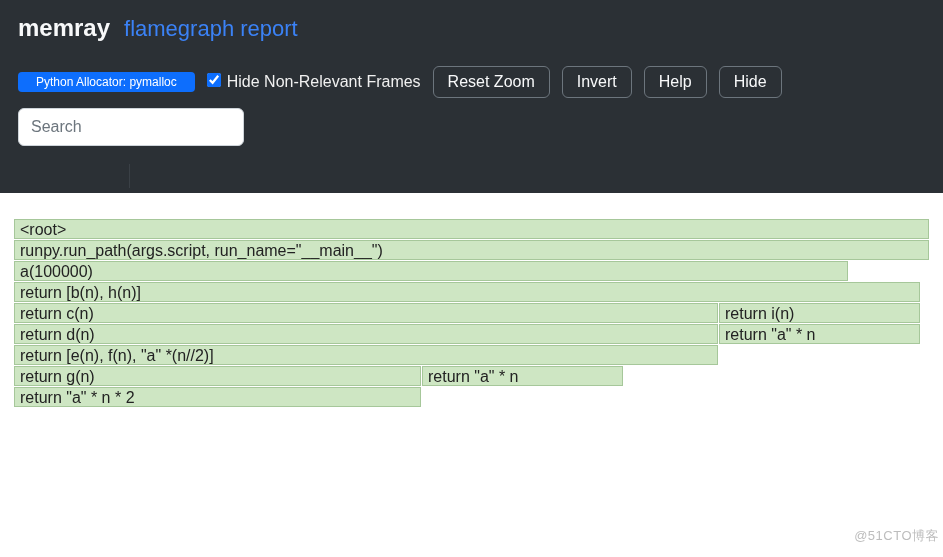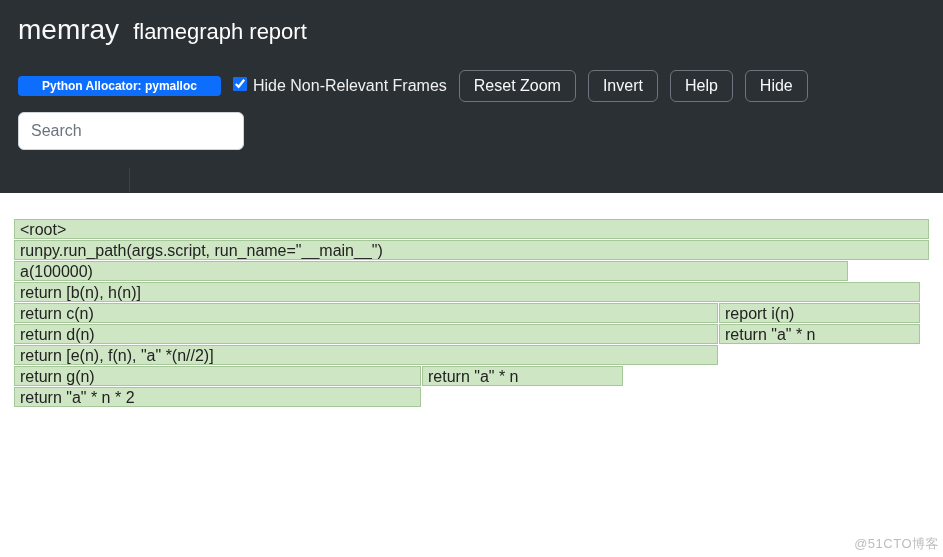--- a/index.html
+++ b/index.html
@@ -17,41 +17,41 @@
     padding: 14px 18px 0 18px;
     height: 193px;
   }
   .title-row {
     display: flex;
     align-items: baseline;
     gap: 14px;
     margin-bottom: 24px;
   }
   .brand {
-    font-size: 28px;
-    font-weight: 400;
+    font-size: 24px;
+    font-weight: 700;
     color: #f8f9fa;
   }
   .subtitle {
     font-size: 22px;
     font-weight: 400;
-    color: #ffffff;
+    color: #3b82f6;
   }
   .controls-row {
     display: flex;
     align-items: center;
     gap: 12px;
     flex-wrap: wrap;
   }
   .badge {
     background: #0d6efd;
     color: #fff;
     font-size: 12px;
-    font-weight: 700;
-    padding: 3px 24px;
+    font-weight: 400;
+    padding: 3px 18px;
     border-radius: 4px;
   }
   .hide-frames {
     display: flex;
     align-items: flex-start;
     gap: 6px;
     font-size: 16px;
     color: #f0f0f0;
   }
   .hide-frames input[type="checkbox"] {
@@ -110,21 +110,21 @@
     white-space: nowrap;
     overflow: hidden;
     text-overflow: ellipsis;
     height: 20px;
     line-height: 15px;
     cursor: pointer;
   }
   .watermark {
     position: absolute;
     right: 4px;
-    bottom: 4px;
+    bottom: 12px;
     font-size: 13px;
     color: #bdbdbd;
     letter-spacing: 0.5px;
   }
 </style>
 </head>
 <body>
 
 <div class="header">
   <div class="title-row">
@@ -157,21 +157,21 @@
         <div class="frame" style="width: 916px;">runpy.run_path(args.script, run_name="__main__")</div>
       </div>
       <div class="flame-row">
         <div class="frame" style="width: 834px;">a(100000)</div>
       </div>
       <div class="flame-row">
         <div class="frame" style="width: 906px;">return [b(n), h(n)]</div>
       </div>
       <div class="flame-row">
         <div class="frame" style="width: 704px;">return c(n)</div>
-        <div class="frame" style="width: 201px;">report i(n)</div>
+        <div class="frame" style="width: 201px;">return i(n)</div>
       </div>
       <div class="flame-row">
         <div class="frame" style="width: 704px;">return d(n)</div>
         <div class="frame" style="width: 201px;">return "a" * n</div>
       </div>
       <div class="flame-row">
         <div class="frame" style="width: 704px;">return [e(n), f(n), "a" *(n//2)]</div>
       </div>
       <div class="flame-row">
         <div class="frame" style="width: 407px;">return g(n)</div>

